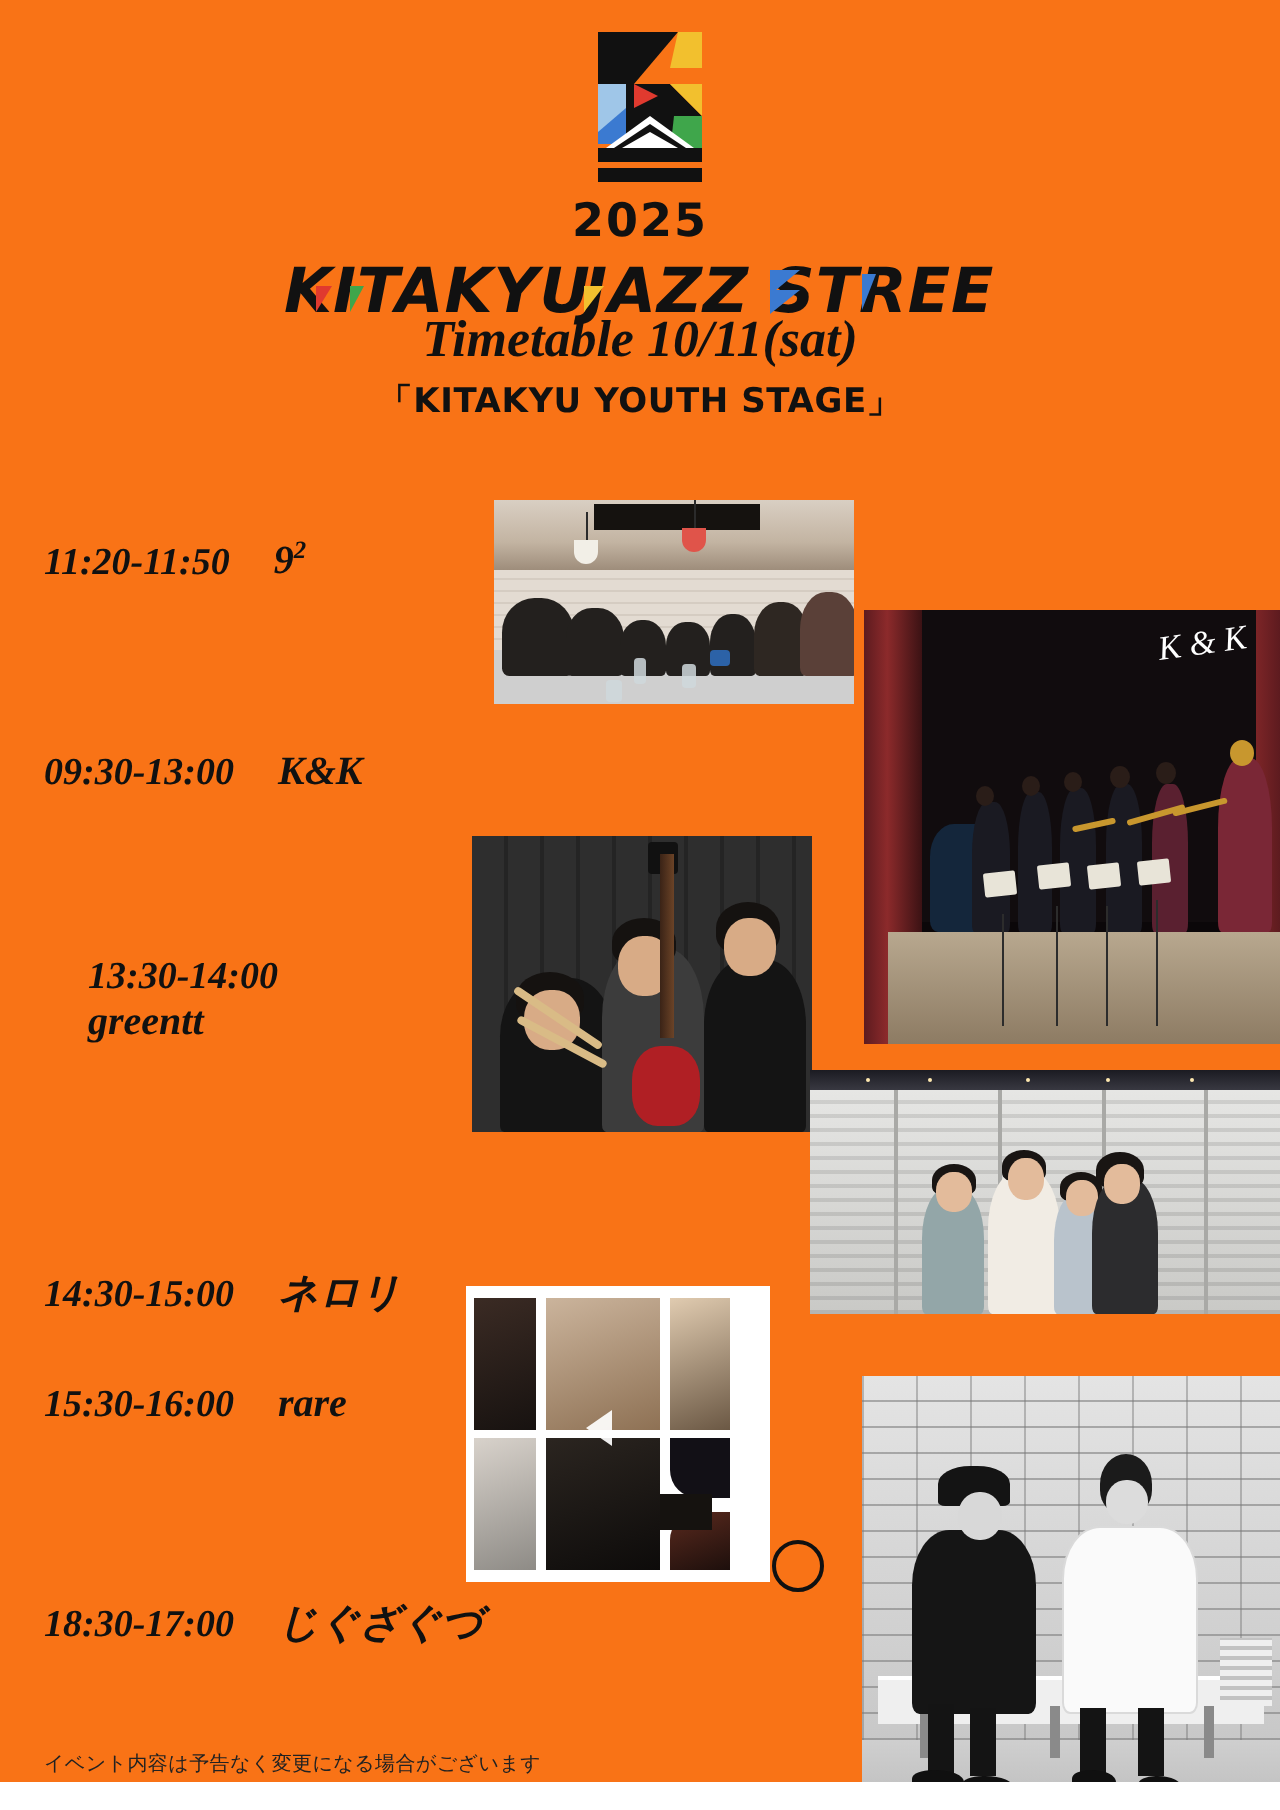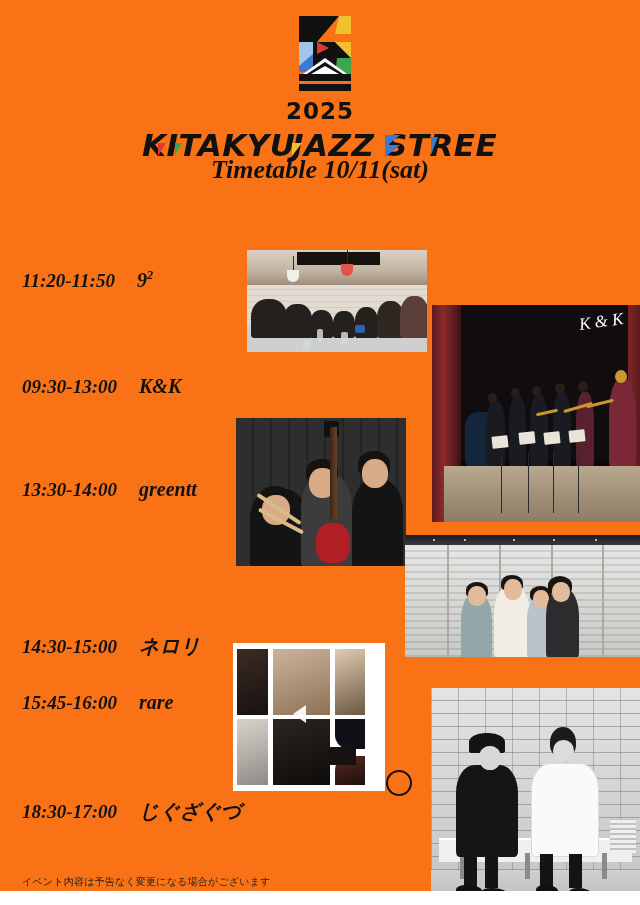--- a/index.html
+++ b/index.html
@@ -51,21 +51,21 @@
   }
   .r-band{
     font-family:"Liberation Serif", serif;
     font-weight:bold;font-size:20px;color:#111;margin-left:22px;white-space:nowrap;
   }
   .r-band.jp{font-family:"DejaVu Sans", sans-serif;font-size:20px;font-weight:bold;}
   .r-band sup{font-size:.62em;vertical-align:super;}
 
   .row1{top:268px;}
   .row2{top:375px;}
-  .row3{top:478px;}
+  .row3{top:478px;flex-direction:column;}
   .row4{top:585px;margin-top:48px;}
   .row5{top:691px;}
   .row6{top:798px;}
 
   
   .footer{
     position:absolute;left:22px;top:875px;
     font-family:"DejaVu Sans", sans-serif;
     font-size:10px;color:#222;letter-spacing:.2px;
   }
@@ -223,20 +223,21 @@
         <polygon points="33,14 40,14 33,27" fill="#3fa64b"></polygon>
         <polygon points="150,14 160,14 150,27" fill="#f2c02e"></polygon>
         <polygon points="243,6 258,6 246,16 258,16 243,28" fill="#3b7ad1"></polygon>
         <polygon points="289,8 296,8 289,26" fill="#3b7ad1"></polygon>
       </svg>
     </div>
   </div>
 
   <div class="title-block">
     <div class="t-main">Timetable 10/11(sat)</div>
+    <div class="t-sub2">「KITAKYU YOUTH STAGE」</div>
   </div>
 
   <div class="photo p1">
     <div class="ceil"></div>
       <div class="beam"></div>
       <div class="wall"></div>
     <div class="lamp lampA"></div>
       <div class="lamp lampB"></div>
     <div class="people">
       <div class="pp" style="left:2%;width:20%;height:82%;"></div>
@@ -377,21 +378,21 @@
   </div>
   <div class="row row3">
     <span class="r-time">13:30-14:00</span>
     <span class="r-band">greentt</span>
   </div>
   <div class="row row4">
     <span class="r-time">14:30-15:00</span>
     <span class="r-band jp">ネロリ</span>
   </div>
   <div class="row row5">
-    <span class="r-time">15:45-16:00</span>
+    <span class="r-time">15:30-16:00</span>
     <span class="r-band">rare</span>
   </div>
   <div class="row row6">
     <span class="r-time">18:30-17:00</span>
     <span class="r-band jp">じぐざぐづ</span>
   </div>
 
   <div class="footer">イベント内容は予告なく変更になる場合がございます</div>
 
 </div>

